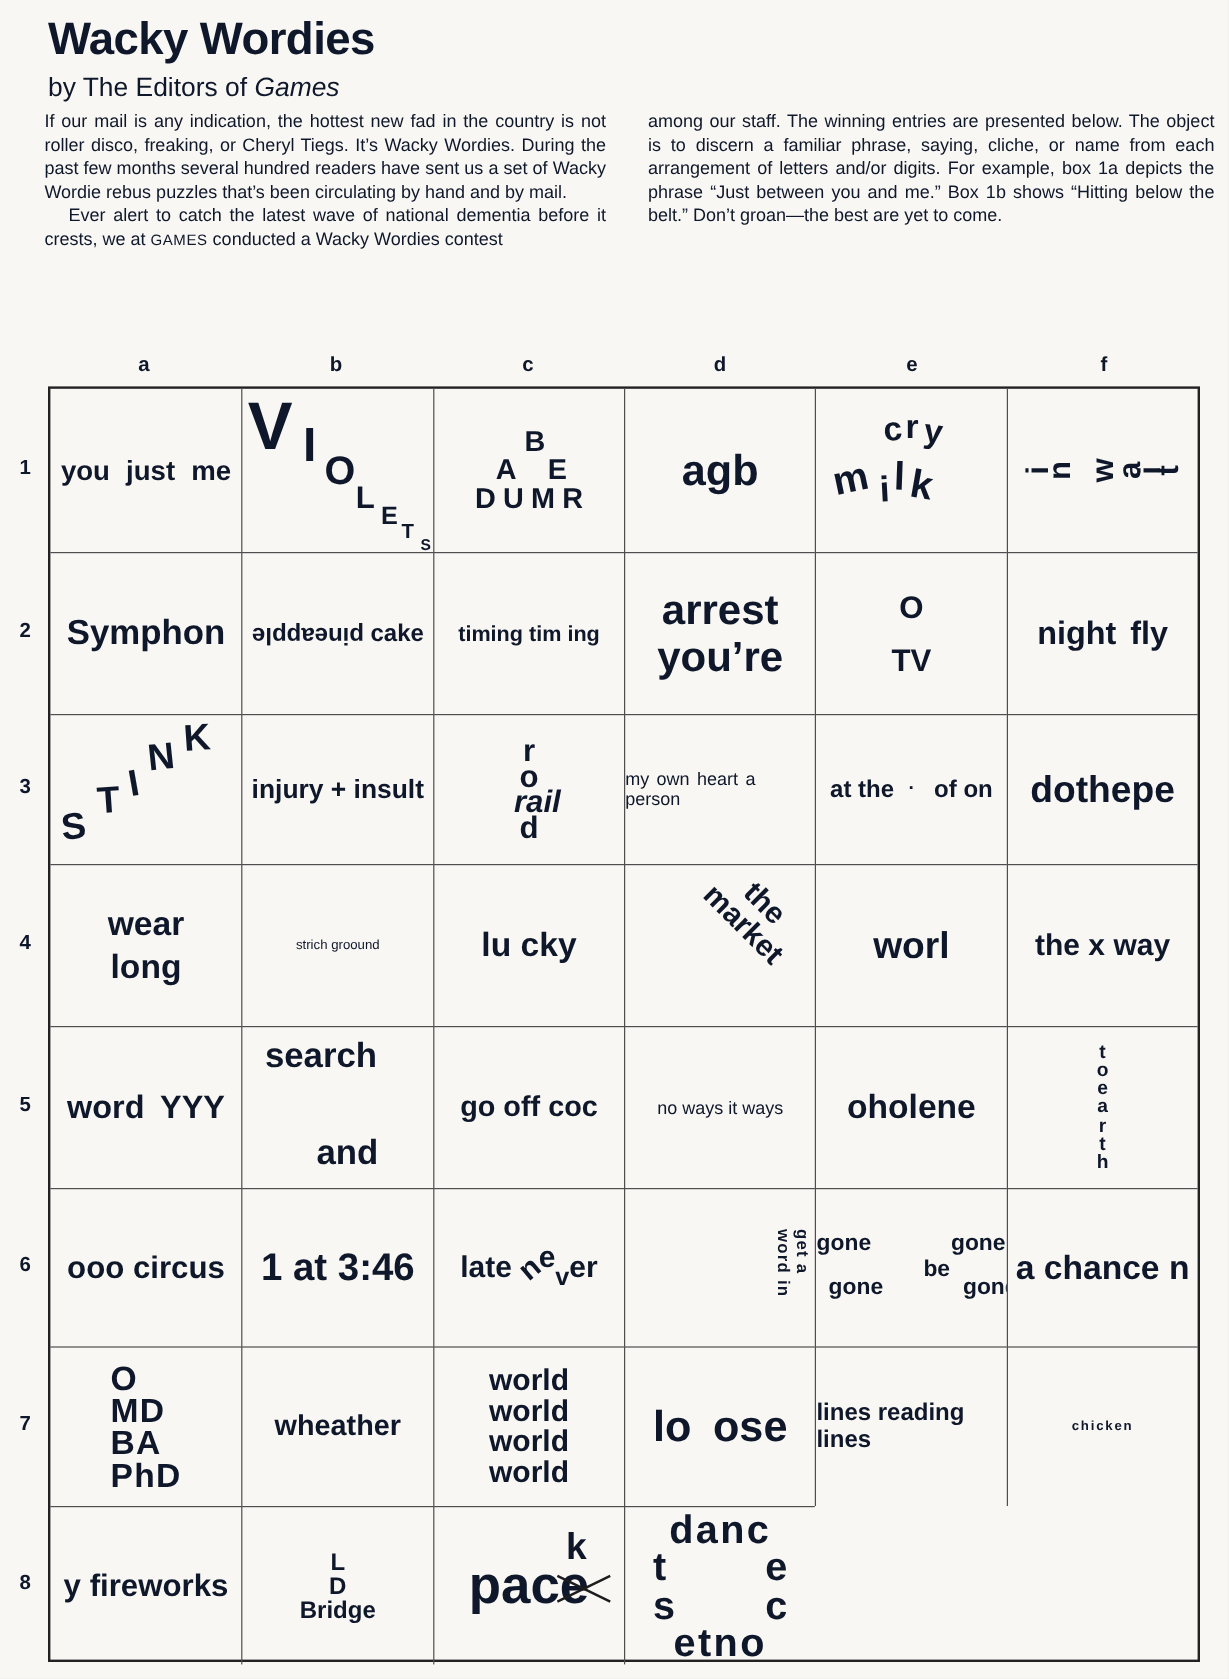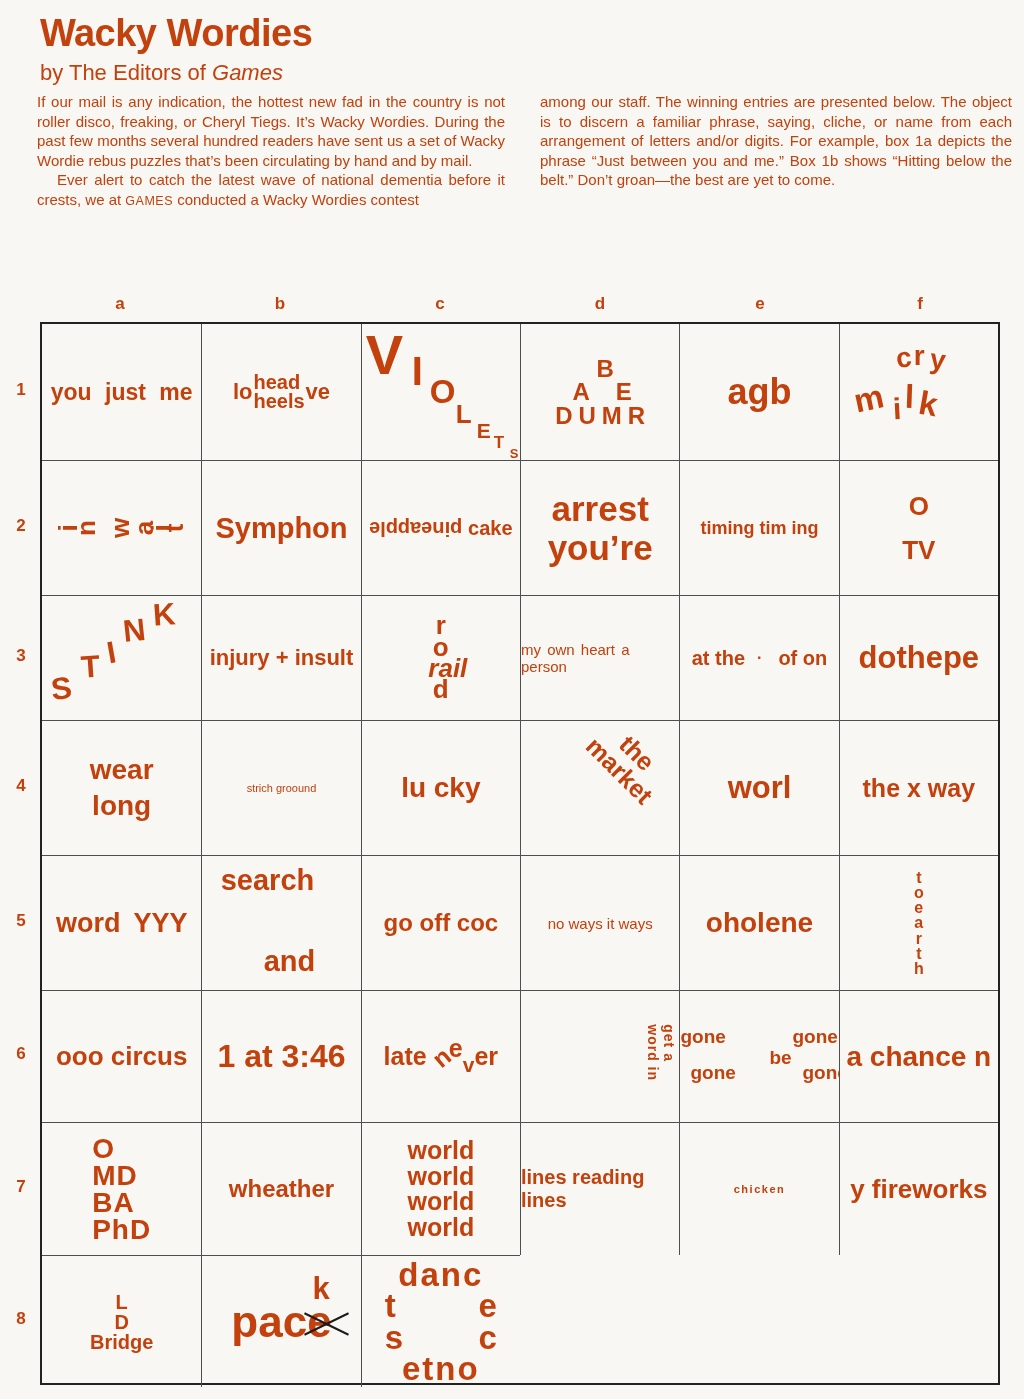--- a/index.html
+++ b/index.html
@@ -1,17 +1,17 @@
 <!DOCTYPE html>
 <html><head>
 <meta charset="utf-8">
 <style>
   * { margin:0; padding:0; box-sizing:border-box; }
   body { background:#d8d6d0; font-family:"Liberation Sans", sans-serif; }
-  .page { position:relative; width:1024px; height:1399px; background:#f8f7f4; color:#c2410c; margin:0 auto; overflow:hidden; }
+  .page { position:relative; width:1024px; height:1399px; background:#f8f7f4; color:#0f172a; margin:0 auto; overflow:hidden; }
 
   
   .title { position:absolute; left:40px; top:12px; font-size:38px; font-weight:700; letter-spacing:-0.5px; }
   .byline { position:absolute; left:40px; top:60px; font-size:22px; }
   .byline i { font-style:italic; }
   .intro { position:absolute; top:92px; font-size:15px; line-height:1.3; text-align:justify; }
   .intro-left { left:37px; width:468px; }
   .intro-right { left:540px; width:472px; }
   .intro p.indent { text-indent:20px; }
   .smallcaps { font-size:12.5px; letter-spacing:0.5px; }
@@ -192,27 +192,20 @@
     <div style="height:133px">7</div>
     <div style="height:132px">8</div>
   </div>
 
   <div class="grid">
 
     <div class="cell">
         <span class="c1a">you just me</span>
       </div>
     <div class="cell">
-      <div class="c1c">
-          <span>lo</span>
-        <span class="hh"><span>head</span><br><span>heels</span></span>
-        <span>ve</span>
-        </div>
-    </div>
-    <div class="cell">
       <div class="c1d-wrap">
         <span class="v0">V</span>
         <span class="v1">I</span>
         <span class="v2">O</span>
         <span class="v3">L</span>
         <span class="v4">E</span>
         <span class="v5">T</span>
         <span class="v6">S</span>
       </div>
     </div>
@@ -251,29 +244,32 @@
         <span>t</span>
       </div>
     </div>
     <div class="cell">
         <span class="c2c">Symphon</span>
       </div>
     <div class="cell">
       <div class="c2d"><span class="flip">pineapple</span> <span>cake</span></div>
     </div>
     <div class="cell">
+        <span class="c2f">timing tim ing</span>
+      </div>
+    <div class="cell">
       <div class="c2e"><span>arrest</span><br><span>you’re</span></div>
     </div>
-    <div class="cell">
-        <span class="c2f">timing tim ing</span>
-      </div>
 
     <div class="cell">
       <div class="c3a"><span>O</span><br><span>TV</span></div>
     </div>
+    <div class="cell">
+        <span class="c3b">night fly</span>
+      </div>
     <div class="cell">
       <div class="c3c-wrap">
         <span class="s0">S</span>
         <span class="s1">T</span>
         <span class="s2">I</span>
         <span class="s3">N</span>
         <span class="s4">K</span>
       </div>
     </div>
     <div class="cell">
@@ -392,20 +388,23 @@
         <span class="c7d">wheather</span>
       </div>
     <div class="cell">
       <div class="c7e">
         <span>world</span>
         <span>world</span>
         <span>world</span>
         <span>world</span>
       </div>
     </div>
+    <div class="cell">
+        <span class="c7f">lo ose</span>
+      </div>
 
     <div class="cell">
         <span class="c8a">lines reading lines</span>
       </div>
     <div class="cell">
         <span class="c8b">chicken</span>
       </div>
     <div class="cell">
         <span class="c8c">y fireworks</span>
       </div>

